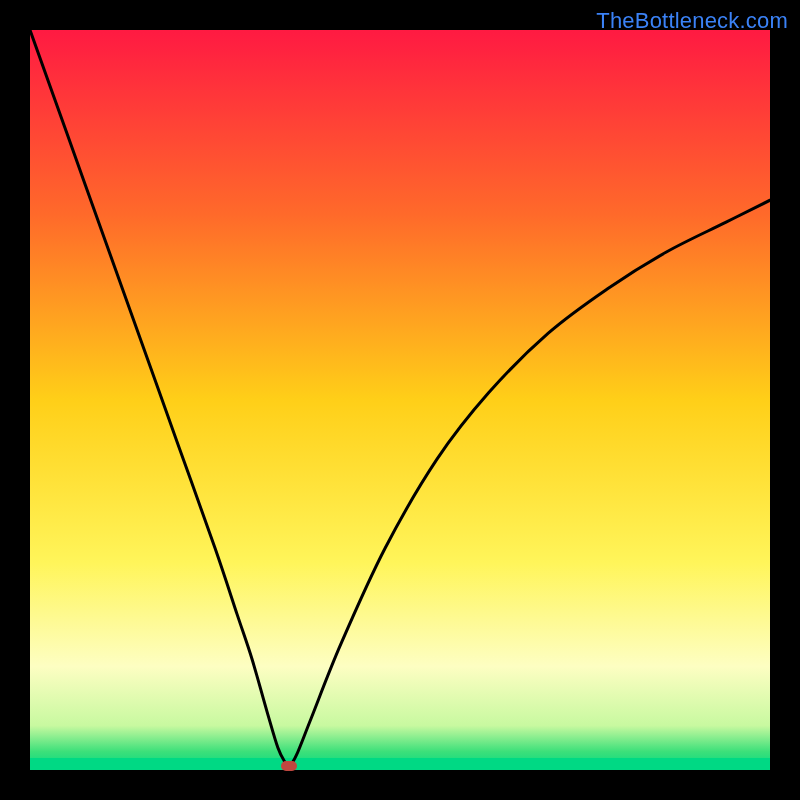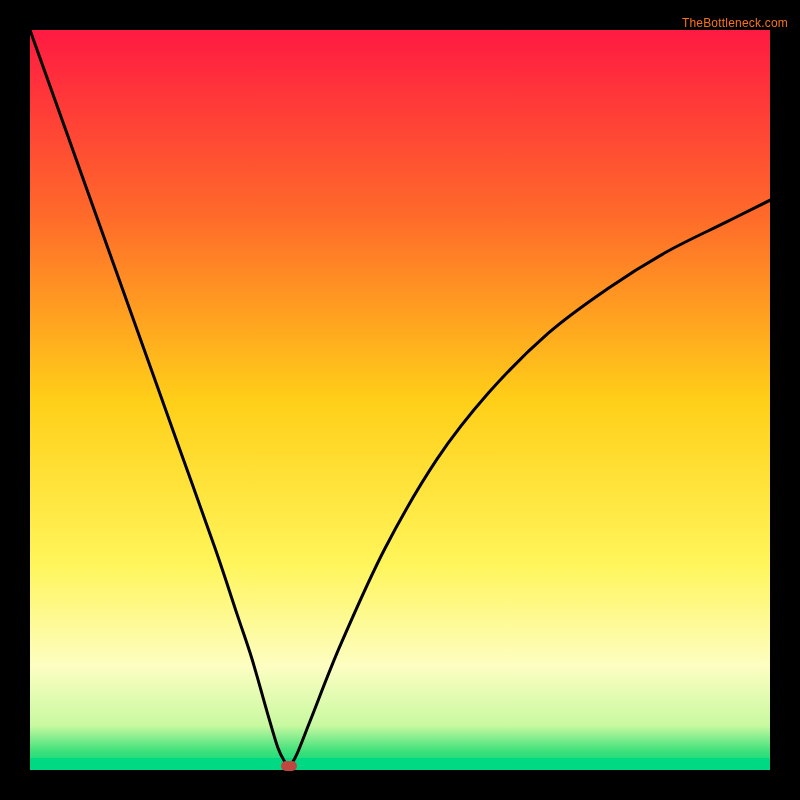--- a/index.html
+++ b/index.html
@@ -4,24 +4,24 @@
 <style>
   * { margin: 0; padding: 0; box-sizing: border-box; }
   html, body { width: 800px; height: 800px; overflow: hidden; }
   body {
     background: #000;
     font-family: Arial, Helvetica, sans-serif;
     position: relative;
   }
   .watermark {
     position: absolute;
-    top: 16px;
+    top: 8px;
     right: 12px;
-    color: #f97316;
-    font-size: 12px;
+    color: #3b82f6;
+    font-size: 22px;
     font-weight: 500;
     letter-spacing: 0.2px;
     z-index: 10;
   }
   .frame {
     position: absolute;
     top: 30px;
     left: 30px;
     width: 740px;
     height: 740px;

